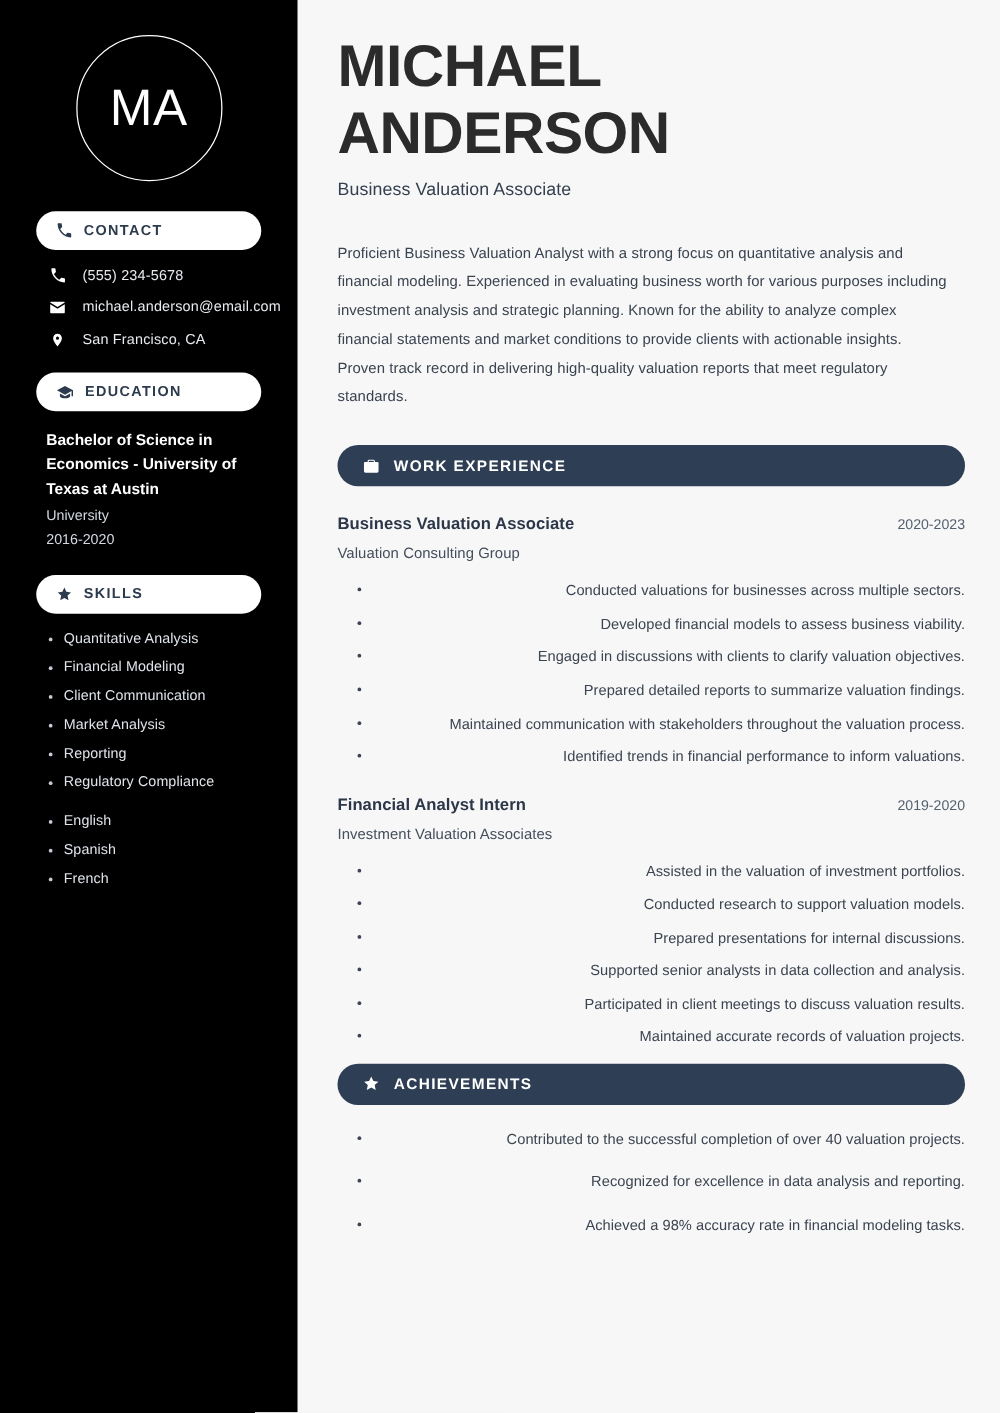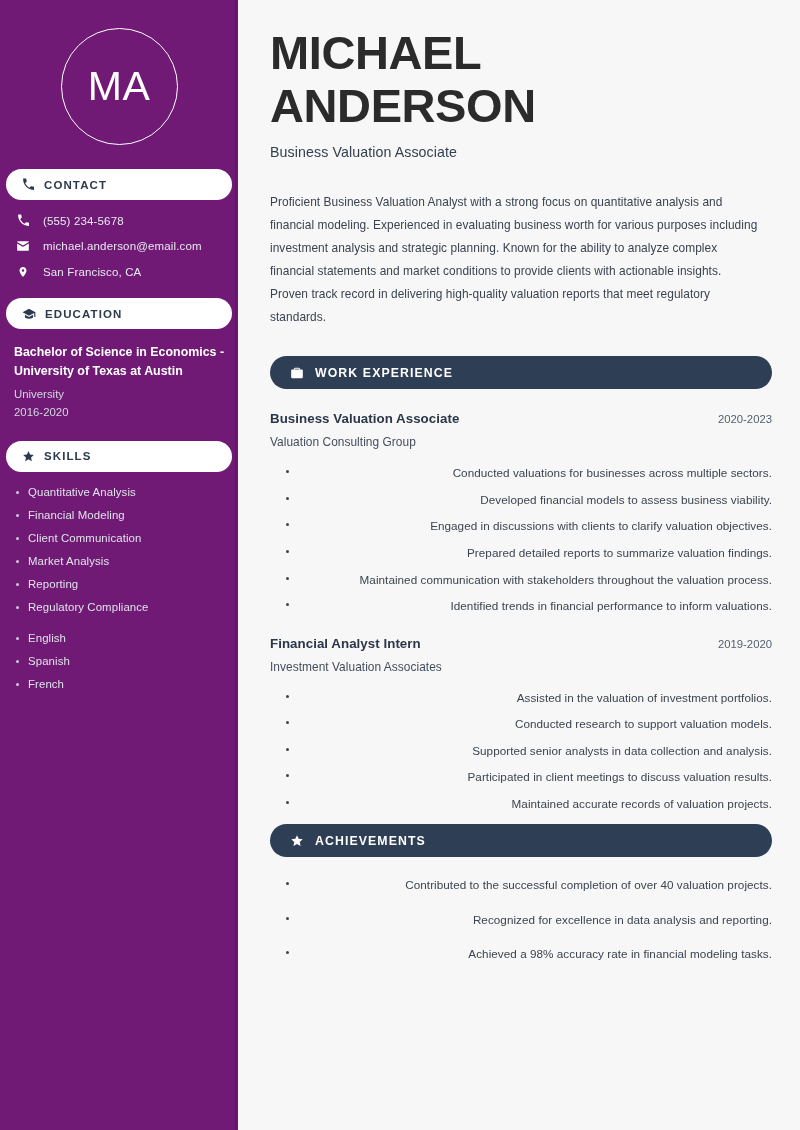--- a/index.html
+++ b/index.html
@@ -18,23 +18,23 @@
     height: 1130px;
     display: flex;
     background: #f7f7f7;
     overflow: hidden;
   }
 
   
   .sidebar {
     width: 238px;
     min-width: 238px;
-    background: #701a75;
+    background: #000000;
     color: #ffffff;
-    padding: 0 6px;
+    padding: 0 29px;
     position: relative;
   }
   .sidebar::after {
     content: "";
     position: absolute;
     top: 0; right: 0; bottom: 0;
     width: 3px;
     background: linear-gradient(to right, rgba(0,0,0,0.18), rgba(0,0,0,0.0));
   }
 
@@ -388,20 +388,21 @@
 
       <article class="job">
         <div class="job-head">
           <div class="job-role">Financial Analyst Intern</div>
           <div class="job-dates">2019-2020</div>
         </div>
         <div class="job-company">Investment Valuation Associates</div>
         <ul class="bullets">
           <li>Assisted in the valuation of investment portfolios.</li>
           <li>Conducted research to support valuation models.</li>
+          <li>Prepared presentations for internal discussions.</li>
           <li>Supported senior analysts in data collection and analysis.</li>
           <li>Participated in client meetings to discuss valuation results.</li>
           <li>Maintained accurate records of valuation projects.</li>
         </ul>
       </article>
     </section>
 
     <section class="sec-ach">
       <div class="dark-pill">
         <span class="pill-icon">

